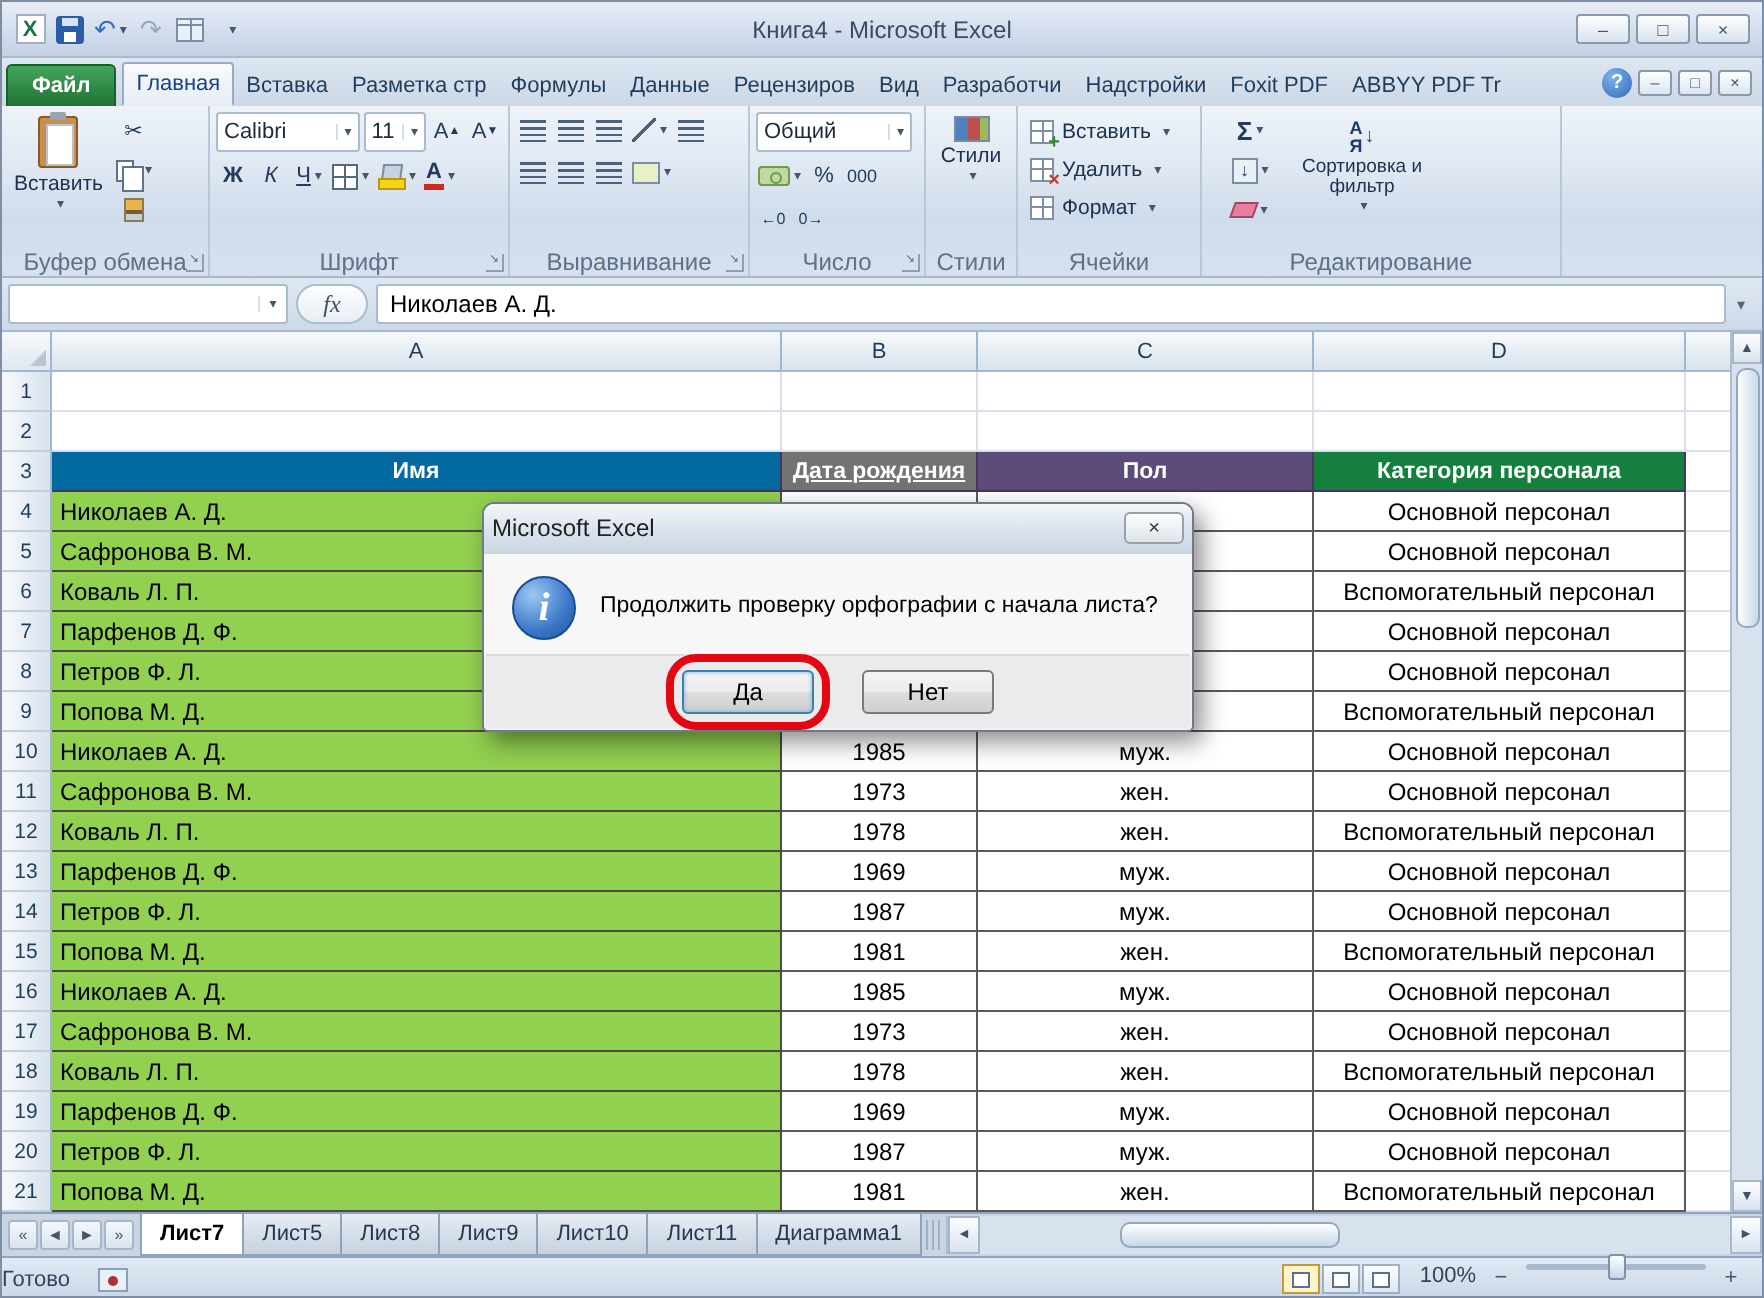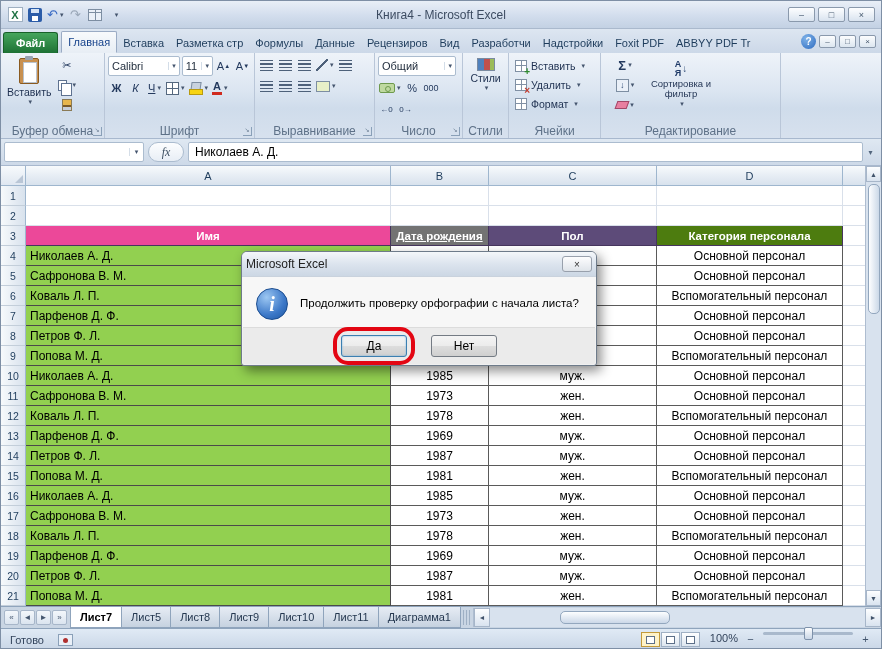--- a/index.html
+++ b/index.html
@@ -105,21 +105,21 @@
 .tnav{width:15px;height:15px;display:flex;align-items:center;justify-content:center;font-size:8px;color:#44566e;background:linear-gradient(#f3f7fb,#dbe4ef);border:1px solid #a7b6c9;border-radius:2px}
 .stabs{display:flex;align-items:stretch}
 .stab{padding:0 9px;display:flex;align-items:center;font-size:11px;color:#253850;background:linear-gradient(#e6ecf4,#c6d2e0);border:1px solid #8fa4bc;border-top:none;margin-right:-1px}
 .stab.active{background:#fff;font-weight:bold;color:#000}
 .tabsplit{width:7px;background:repeating-linear-gradient(90deg,#9fb0c4 0 1px,transparent 1px 3px);margin:3px 3px}
 .hscroll{flex:1;display:flex;align-items:center;background:#d8e2ee;border-left:1px solid #aebdd0;margin:1px 0}
 .harrow{width:16px;height:100%;background:linear-gradient(#fdfeff,#d9e3ef);border:1px solid #a7b6c9;display:flex;align-items:center;justify-content:center;font-size:7px;color:#41536b;flex:0 0 auto}
 .hthumb{width:110px;height:13px;background:linear-gradient(#fdfeff,#cbd8e8);border:1px solid #93a7be;border-radius:5px;margin-left:70px}
 
 .statusbar{position:absolute;left:0;top:627px;right:0;height:22px;background:linear-gradient(#e0eaf5,#c9d6e6);border-top:1px solid #8fa4bc;display:flex;align-items:center;font-size:11px;color:#33445c}
-.sbready{padding-left:9px}
+.sbready{}
 .sbmacro{width:15px;height:12px;border:1px solid #8aa0b8;background:#eaf0f8;margin-left:14px;position:relative}
 .sbmacro::after{content:"";position:absolute;left:4px;top:3px;width:5px;height:5px;border-radius:50%;background:#b03030}
 .sbright{margin-left:auto;display:flex;align-items:flex-start;gap:6px;padding-right:9px}
 .views{display:flex;gap:1px}
 .view{width:19px;height:15px;border:1px solid #9fb0c4;background:linear-gradient(#fdfeff,#dde6f0);display:flex;align-items:center;justify-content:center}
 .view i{display:block;width:9px;height:8px;border:1px solid #5d7089;background:#fff}
 .view.active{background:#fff3c8;border-color:#c29a3a}
 .zoomtxt{min-width:32px;text-align:right}
 .zbtn{width:13px;height:13px;display:flex;align-items:center;justify-content:center;font-size:11px;color:#44566e}
 .ztrack{width:90px;height:3px;background:#a9b9cc;border-radius:2px;position:relative}
@@ -427,24 +427,24 @@
         <div class="row">
           <div class="rowhead">2</div>
           <div class="cell cA"></div>
           <div class="cell cB"></div>
           <div class="cell cC"></div>
           <div class="cell cD"></div>
           <div class="cell cE"></div>
         </div>
         <div class="row">
           <div class="rowhead">3</div>
-          <div class="cell cA hdr" style="background: #ec4899;">Имя</div>
+          <div class="cell cA hdr" style="background: #0369a1;">Имя</div>
           <div class="cell cB hdr" style="background: #737373; text-decoration: underline;">Дата рождения</div>
           <div class="cell cC hdr" style="background: rgb(93, 75, 121);">Пол</div>
-          <div class="cell cD hdr" style="background: #4d7c0f;">Категория персонала</div>
+          <div class="cell cD hdr" style="background: #15803d;">Категория персонала</div>
           <div class="cell cE"></div>
         </div>
         <div class="row">
           <div class="rowhead">4</div>
           <div class="cell cA green" style="background: rgb(146, 208, 80);">Николаев А. Д.</div>
           <div class="cell cB tbl">1985</div>
           <div class="cell cC tbl"></div>
           <div class="cell cD tbl">Основной персонал</div>
           <div class="cell cE"></div>
         </div>

